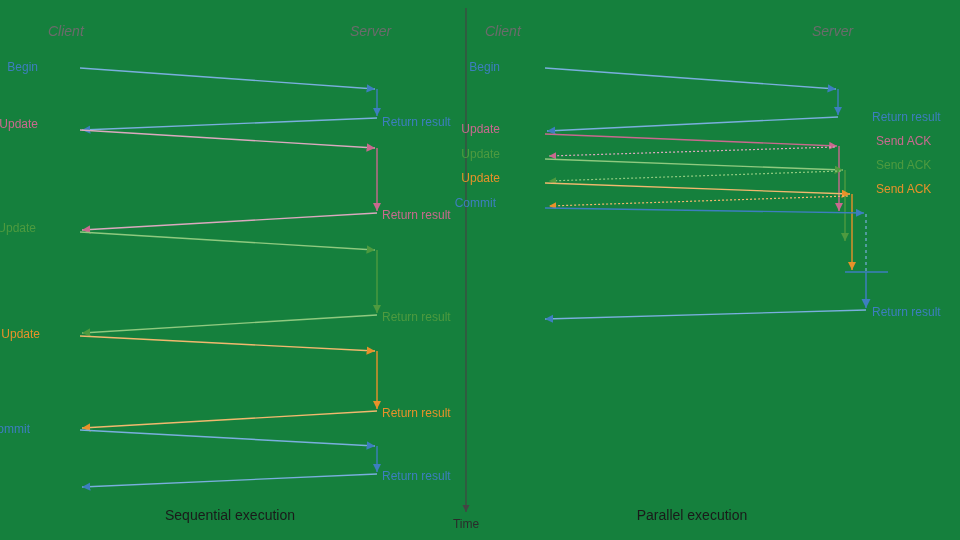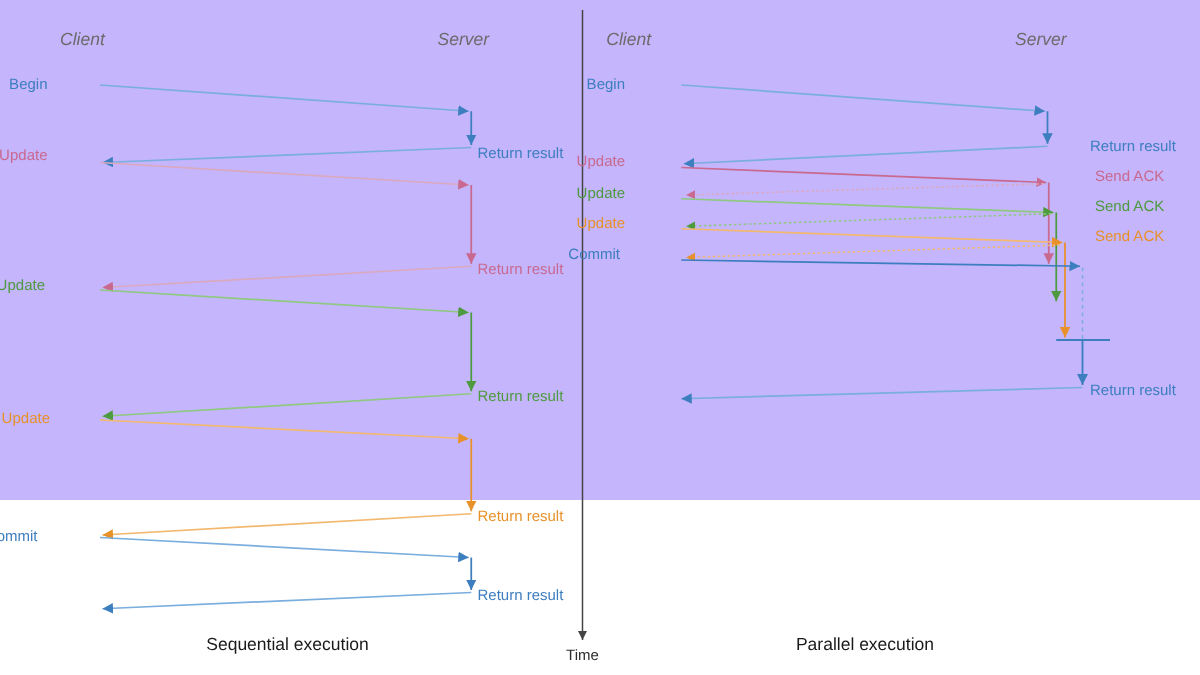--- a/index.html
+++ b/index.html
@@ -1,18 +1,18 @@
 <!DOCTYPE html>
 <html><head>
 <meta charset="utf-8">
 <style>
   html,body{margin:0;padding:0;background:#ffffff;}
   body{width:960px;height:540px;overflow:hidden;
        font-family:"Liberation Sans","DejaVu Sans",sans-serif;}
-  #root{position:relative;width:960px;height:400px;background:#c4b5fd;}
+  #root{position:relative;width:960px;height:540px;background:#15803d;}
   svg#diagram{position:absolute;left:0;top:0;width:960px;height:540px;display:block;}
   .actor-label{font-style:italic;font-size:14px;fill:#6b6b6b;}
   .msg-label{font-size:12px;}
   .panel-title{font-size:14px;fill:#1a1a1a;}
   .time-label{font-size:12px;fill:#2b2b2b;}
 </style>
 </head>
 <body>
 
 <div id="root">

